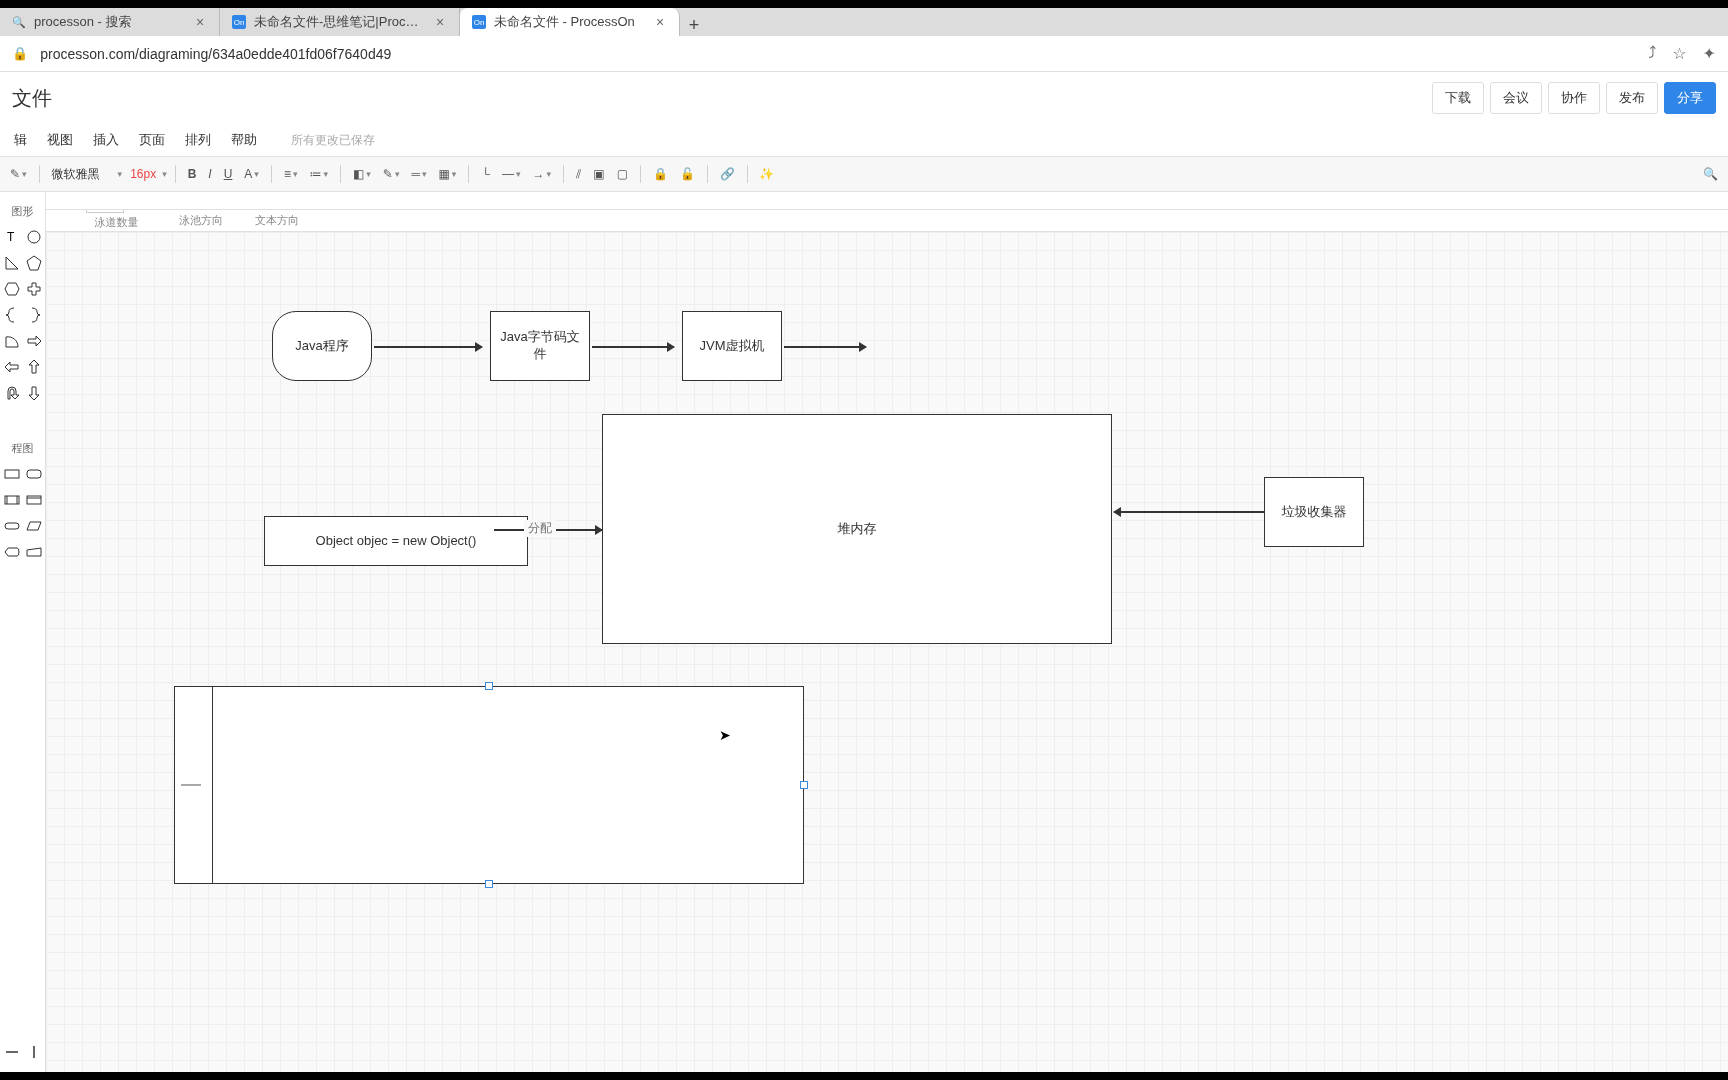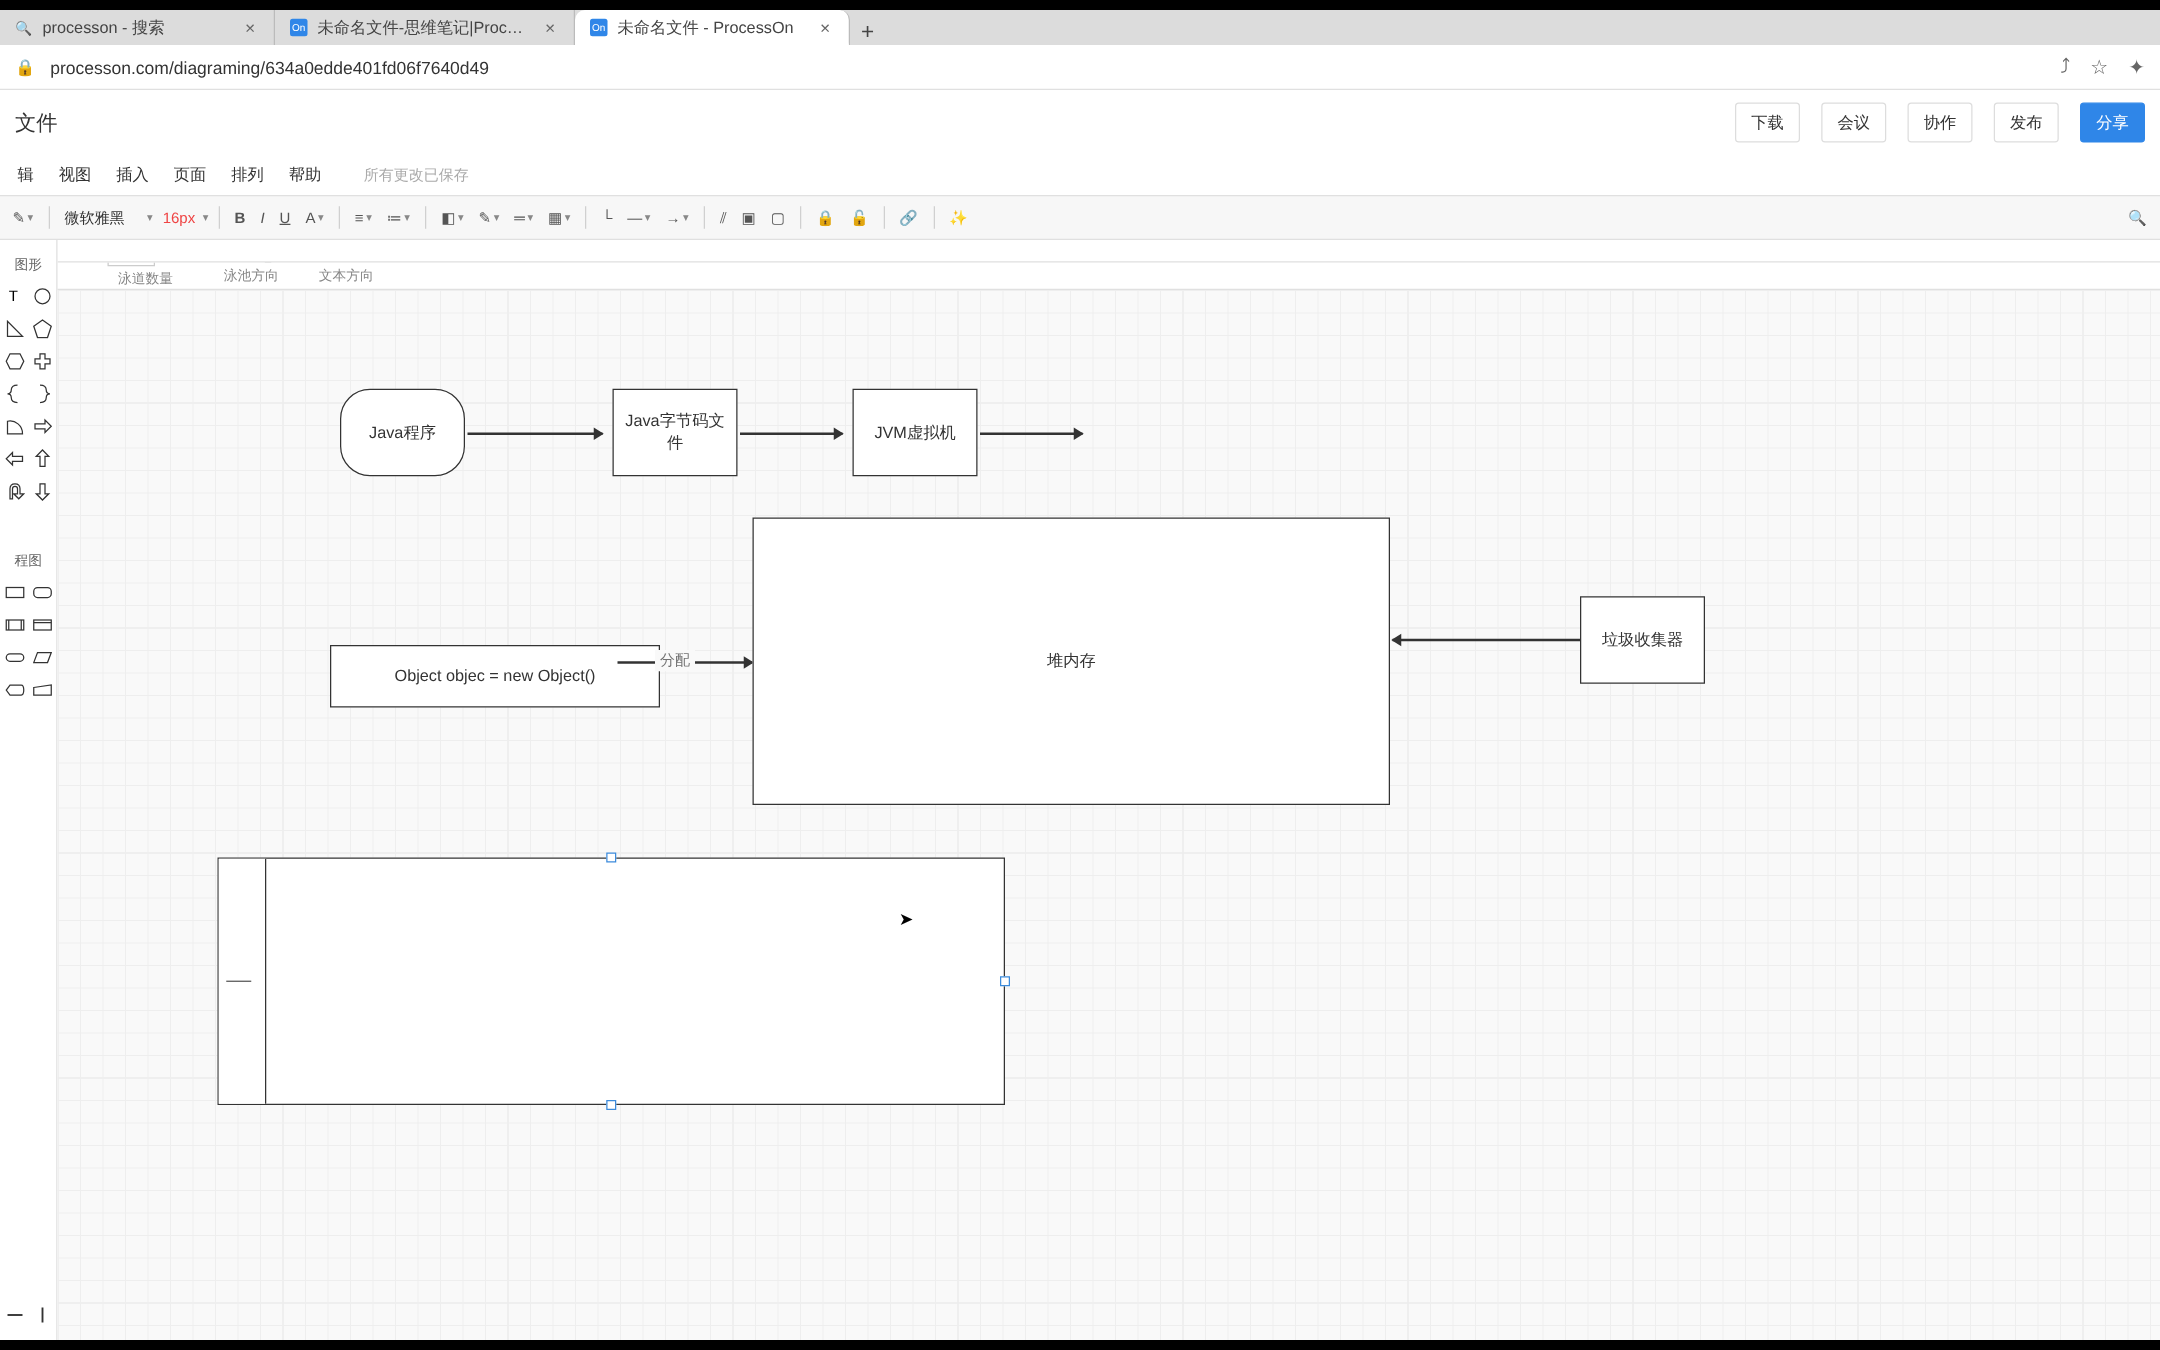--- a/index.html
+++ b/index.html
@@ -16,22 +16,22 @@
 
 
 .addr-bar { height: 36px; background: #fff; display: flex; align-items: center; padding: 0 12px; gap: 12px; border-bottom: 1px solid #e0e0e0; }
 .addr-lock { color: #666; font-size: 13px; }
 .addr-url { flex: 1; color: #333; font-size: 14px; }
 .addr-icons { display: flex; gap: 16px; color: #666; font-size: 16px; }
 .addr-icons span { cursor: pointer; }
 
 
 .app-header { height: 52px; display: flex; align-items: center; padding: 0 12px; background: #fff; }
-.doc-title { font-size: 17px; font-weight: 500; color: #333; }
-.header-right { margin-left: auto; display: flex; gap: 17px; }
+.doc-title { font-size: 20px; font-weight: 500; color: #333; }
+.header-right { margin-left: auto; display: flex; gap: 6px; }
 .hbtn { padding: 6px 12px; border: 1px solid #ddd; border-radius: 3px; background: #fff; font-size: 13px; color: #333; cursor: pointer; }
 .hbtn.primary { background: #2f86e8; color: #fff; border-color: #2f86e8; }
 
 
 .menu-row { height: 32px; display: flex; align-items: center; padding: 0 4px; gap: 0; font-size: 13px; color: #333; }
 .menu-row .m { padding: 4px 10px; cursor: pointer; }
 .save-status { margin-left: 24px; color: #aaa; font-size: 12px; }
 
 
 .toolbar { height: 36px; background: #f7f7f7; border-top: 1px solid #e0e0e0; border-bottom: 1px solid #e0e0e0; display: flex; align-items: center; padding: 0 6px; gap: 4px; }

